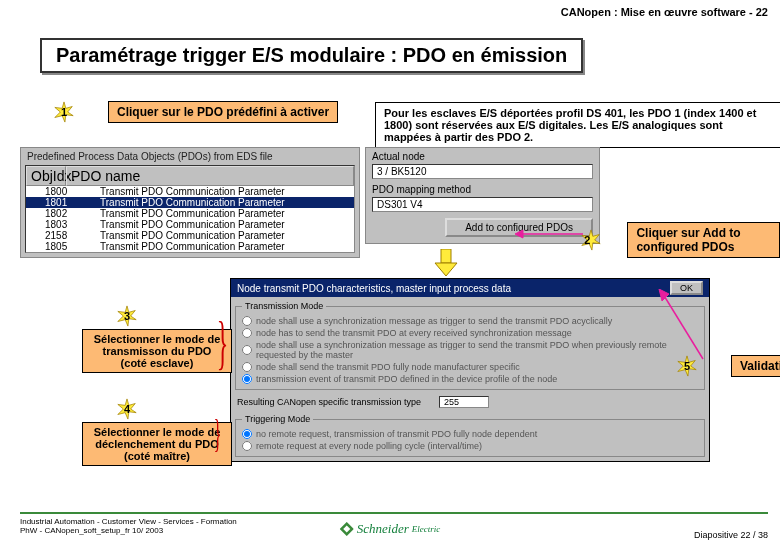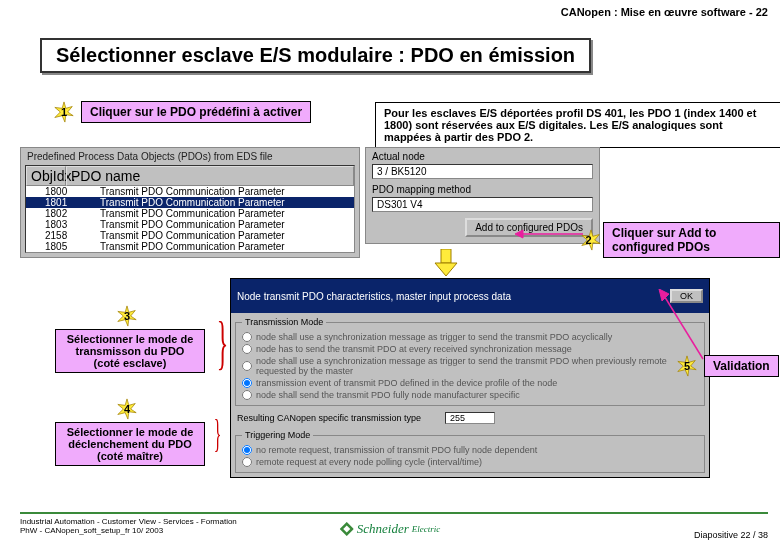--- a/index.html
+++ b/index.html
@@ -1,44 +1,44 @@
 <!DOCTYPE html>
 <html><head>
 <meta charset="utf-8">
 <style>
   * { box-sizing: border-box; }
   body { margin: 0; padding: 0; width: 780px; height: 540px; background: #fff; font-family: Arial, sans-serif; position: relative; overflow: hidden; }
   .page-header { position: absolute; top: 6px; right: 12px; font-size: 11px; font-weight: bold; }
   .title-box { position: absolute; top: 38px; left: 40px; padding: 4px 14px; border: 2px solid #333; box-shadow: 2px 2px 0 #888; font-size: 20px; font-weight: bold; }
   .step-wrap { position: absolute; display: flex; align-items: center; gap: 6px; }
-  .callout { border: 1px solid #000; padding: 3px 8px; font-size: 12px; font-weight: bold; background: #f0abfc; }
+  .callout { border: 1px solid #000; padding: 3px 8px; font-size: 12px; font-weight: bold; background: #fdba74; margin-left: 27px; }
   .info-box { border: 1px solid #000; padding: 4px 8px; font-size: 11px; font-weight: bold; background: #fff; }
   
   .pdo-panel { position: absolute; top: 147px; left: 20px; width: 340px; background: #c0c0c0; border: 1px solid #888; font-size: 10px; }
   .pdo-panel .head { padding: 3px 6px; color: #222; font-size: 10px; }
   .pdo-table { background: #fff; border: 1px inset #888; margin: 0 4px 4px 4px; }
   .pdo-table .hdr { display: flex; background: #c0c0c0; font-size: 14px; }
   .pdo-table .hdr > div { border: 1px outset #ddd; padding: 1px 4px; }
   .pdo-row { display: flex; font-size: 10px; }
   .pdo-row.sel { background: #0a246a; color: #fff; }
   .pdo-row > div { padding: 0 4px; margin-left: 15px; }
   .c-idx { width: 40px; }
   .c-name { flex: 1; }
   .actual-panel { position: absolute; top: 147px; left: 365px; width: 235px; background: #c0c0c0; border: 1px solid #888; font-size: 10px; padding: 3px 6px 6px 6px; }
   .win-input { background: #fff; border: 1px inset #888; padding: 1px 4px; margin: 2px 0 5px 0; font-size: 10px; }
-  .win-btn { display: inline-block; background: #c0c0c0; border: 2px outset #ddd; padding: 2px 8px; font-size: 10px; }
+  .win-btn { display: inline-block; background: #c0c0c0; border: 2px outset #ddd; padding: 2px 18px; font-size: 10px; }
   
   .dialog { position: absolute; top: 278px; left: 230px; width: 480px; background: #c0c0c0; border: 1px solid #000; font-size: 10px; }
-  .dialog .titlebar { background: #0a246a; color: #fff; padding: 10px 6px; display: flex; justify-content: space-between; align-items: center; }
+  .dialog .titlebar { background: #0a246a; color: #fff; padding: 2px 6px; display: flex; justify-content: space-between; align-items: center; }
   .dialog .titlebar .ok { background: #c0c0c0; color: #000; border: 2px outset #ddd; padding: 0 8px; font-size: 9px; }
   .dialog fieldset { border: 1px solid #888; margin: 4px; padding: 4px 6px; }
   .dialog legend { font-size: 9px; padding: 0 3px; }
   .radio-row { display: flex; align-items: center; gap: 4px; font-size: 9px; color: #555; padding: 1px 0; }
   .radio-row input { margin: 0; width: 10px; height: 10px; }
-  .result-row { display: flex; align-items: center; gap: 24px; font-size: 9px; padding: 2px 6px; }
+  .result-row { display: flex; align-items: center; gap: 18px; font-size: 9px; padding: 2px 6px; }
   .result-row .box { background: #fff; border: 1px inset #888; padding: 0 4px; width: 50px; text-align: left; }
   .brace { position: absolute; font-size: 60px; font-family: "Times New Roman", serif; color: #c00; transform: scaleX(0.4); }
   .arrow-down { position: absolute; width: 28px; height: 28px; }
   .footer { position: absolute; bottom: 4px; left: 20px; right: 12px; }
   .footer-line { border-top: 2px solid #3a8a3a; margin-bottom: 3px; }
   .footer-text { font-size: 8px; line-height: 1.2; }
   .footer-logo { position: absolute; bottom: 3px; left: 50%; transform: translateX(-50%); font-family: Georgia, serif; color: #15803d; font-size: 13px; font-style: italic; display: flex; align-items: center; gap: 3px; }
   .footer-slide { position: absolute; bottom: 0; right: 12px; font-size: 9px; }
   .star { position: relative; width: 22px; height: 22px; display: inline-flex; align-items: center; justify-content: center; }
   .star svg { position: absolute; top: 0; left: 0; width: 22px; height: 22px; }
@@ -46,21 +46,21 @@
   .pink-arrow { stroke: #e91e9e; fill: #e91e9e; }
 </style>
 </head>
 <body>
 
 <div class="page-header">
   <span>CANopen : Mise en œuvre software</span> - 
   <span>22</span>
 </div>
 
-<div class="title-box">Sélectionner esclave E/S modulaire : PDO en émission</div>
+<div class="title-box">Paramétrage trigger E/S modulaire : PDO en émission</div>
 
 <div class="step-wrap" style="top:101px;left:53px;">
   <span class="star">
     <svg viewBox="0 0 24 24">
         <polygon points="12,1 14,8 21,6 16,12 22,16 14,15 13,23 10,16 2,18 8,12 2,7 10,8" fill="#ffeb3b" stroke="#a08000" stroke-width="0.8"></polygon>
       </svg>
     <span>1</span>
   </span>
   <div class="callout">Cliquer sur le PDO prédéfini à activer</div>
 </div>
@@ -141,26 +141,26 @@
       </label>
     <label class="radio-row">
         <input type="radio" style="">
         <span>node has to send the transmit PDO at every          received synchronization message</span>
       </label>
     <label class="radio-row">
         <input type="radio" style="">
         <span>node shall use a synchronization message as trigger to send the transmit PDO when previously remote requested by the master</span>
       </label>
     <label class="radio-row">
+        <input type="radio" style="">
+        <span>node shall send the transmit PDO fully node manufacturer specific</span>
+      </label>
+    <label class="radio-row">
         <input type="radio" checked="" style="">
         <span>transmission event of transmit PDO defined in the device profile of the node</span>
-      </label>
-    <label class="radio-row">
-        <input type="radio" style="">
-        <span>node shall send the transmit PDO fully node manufacturer specific</span>
       </label>
   </fieldset>
   <div class="result-row">
     <span>Resulting CANopen specific transmission type</span>
     <span class="box">255</span>
   </div>
   <fieldset>
     <legend>Triggering Mode</legend>
     <label class="radio-row">
         <input type="radio" checked="" style="">

